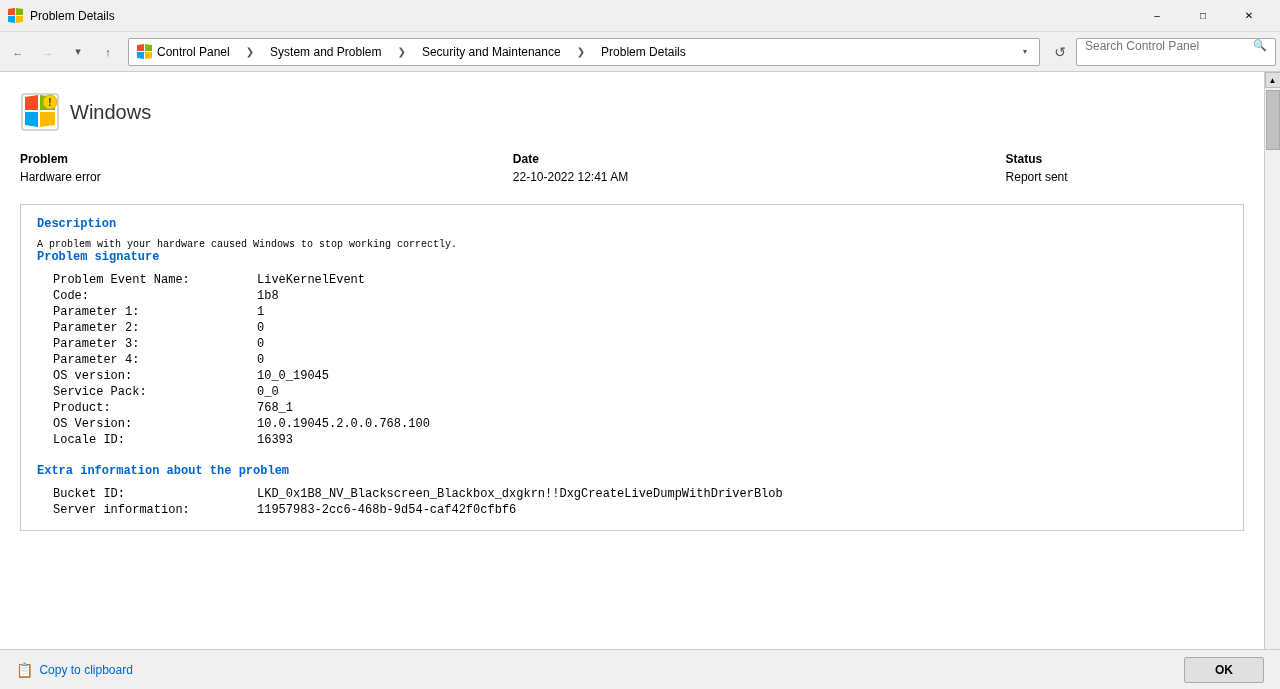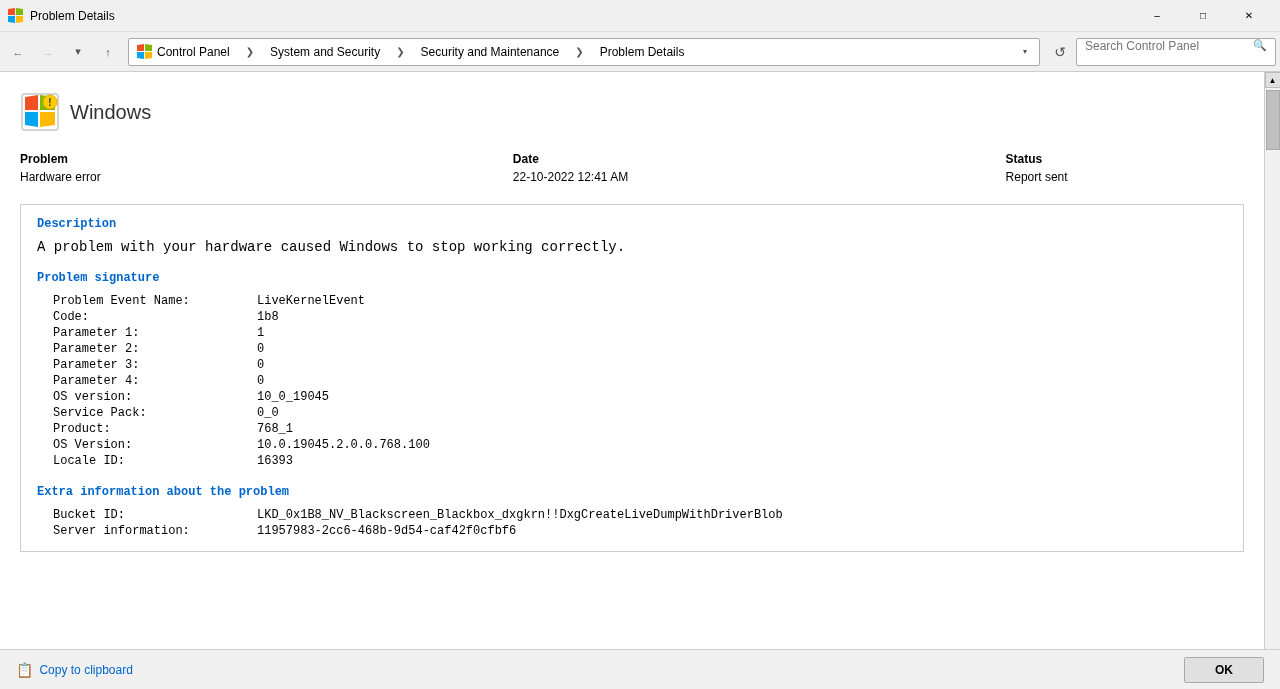--- a/index.html
+++ b/index.html
@@ -219,23 +219,22 @@
       margin-bottom: 0;
       font-family: Liberation Mono, monospace;
     }
     .section-title {
       font-size: 12px;
       font-weight: 600;
       color: #0066cc;
       margin-bottom: 8px;
     }
     .section-text {
-      font-size: 14px;
-      color: #000;
-      margin-bottom: 16px;
+      font-size: 10px;
+      color: #000;
     }
 
     
     .sig-table {
       width: 100%;
       border-collapse: collapse;
       margin-bottom: 16px;
     }
     .sig-table td {
       font-size: 12px;
@@ -362,21 +361,21 @@
   <div class="address-bar">
     <svg class="address-icon" viewBox="0 0 16 16">
       <polygon points="0,1 7,0 7,7 0,7" fill="#f25022"></polygon>
       <polygon points="8,0 15,1 15,7 8,7" fill="#7fba00"></polygon>
       <polygon points="0,8 7,8 7,15 0,14" fill="#00a4ef"></polygon>
       <polygon points="8,8 15,8 15,14 8,15" fill="#ffb900"></polygon>
     </svg>
     <div class="address-path">
       <span class="breadcrumb-item">Control Panel</span>
       <span class="breadcrumb-sep">❯</span>
-      <span class="breadcrumb-item">System and Security</span>
+      <span class="breadcrumb-item">System and Problem</span>
       <span class="breadcrumb-sep">❯</span>
       <span class="breadcrumb-item">Security and Maintenance</span>
       <span class="breadcrumb-sep">❯</span>
       <span class="breadcrumb-item current">Problem Details</span>
     </div>
     <div class="address-dropdown">▾</div>
   </div>
 
   <button class="refresh-btn" title="Refresh">↺</button>
 

